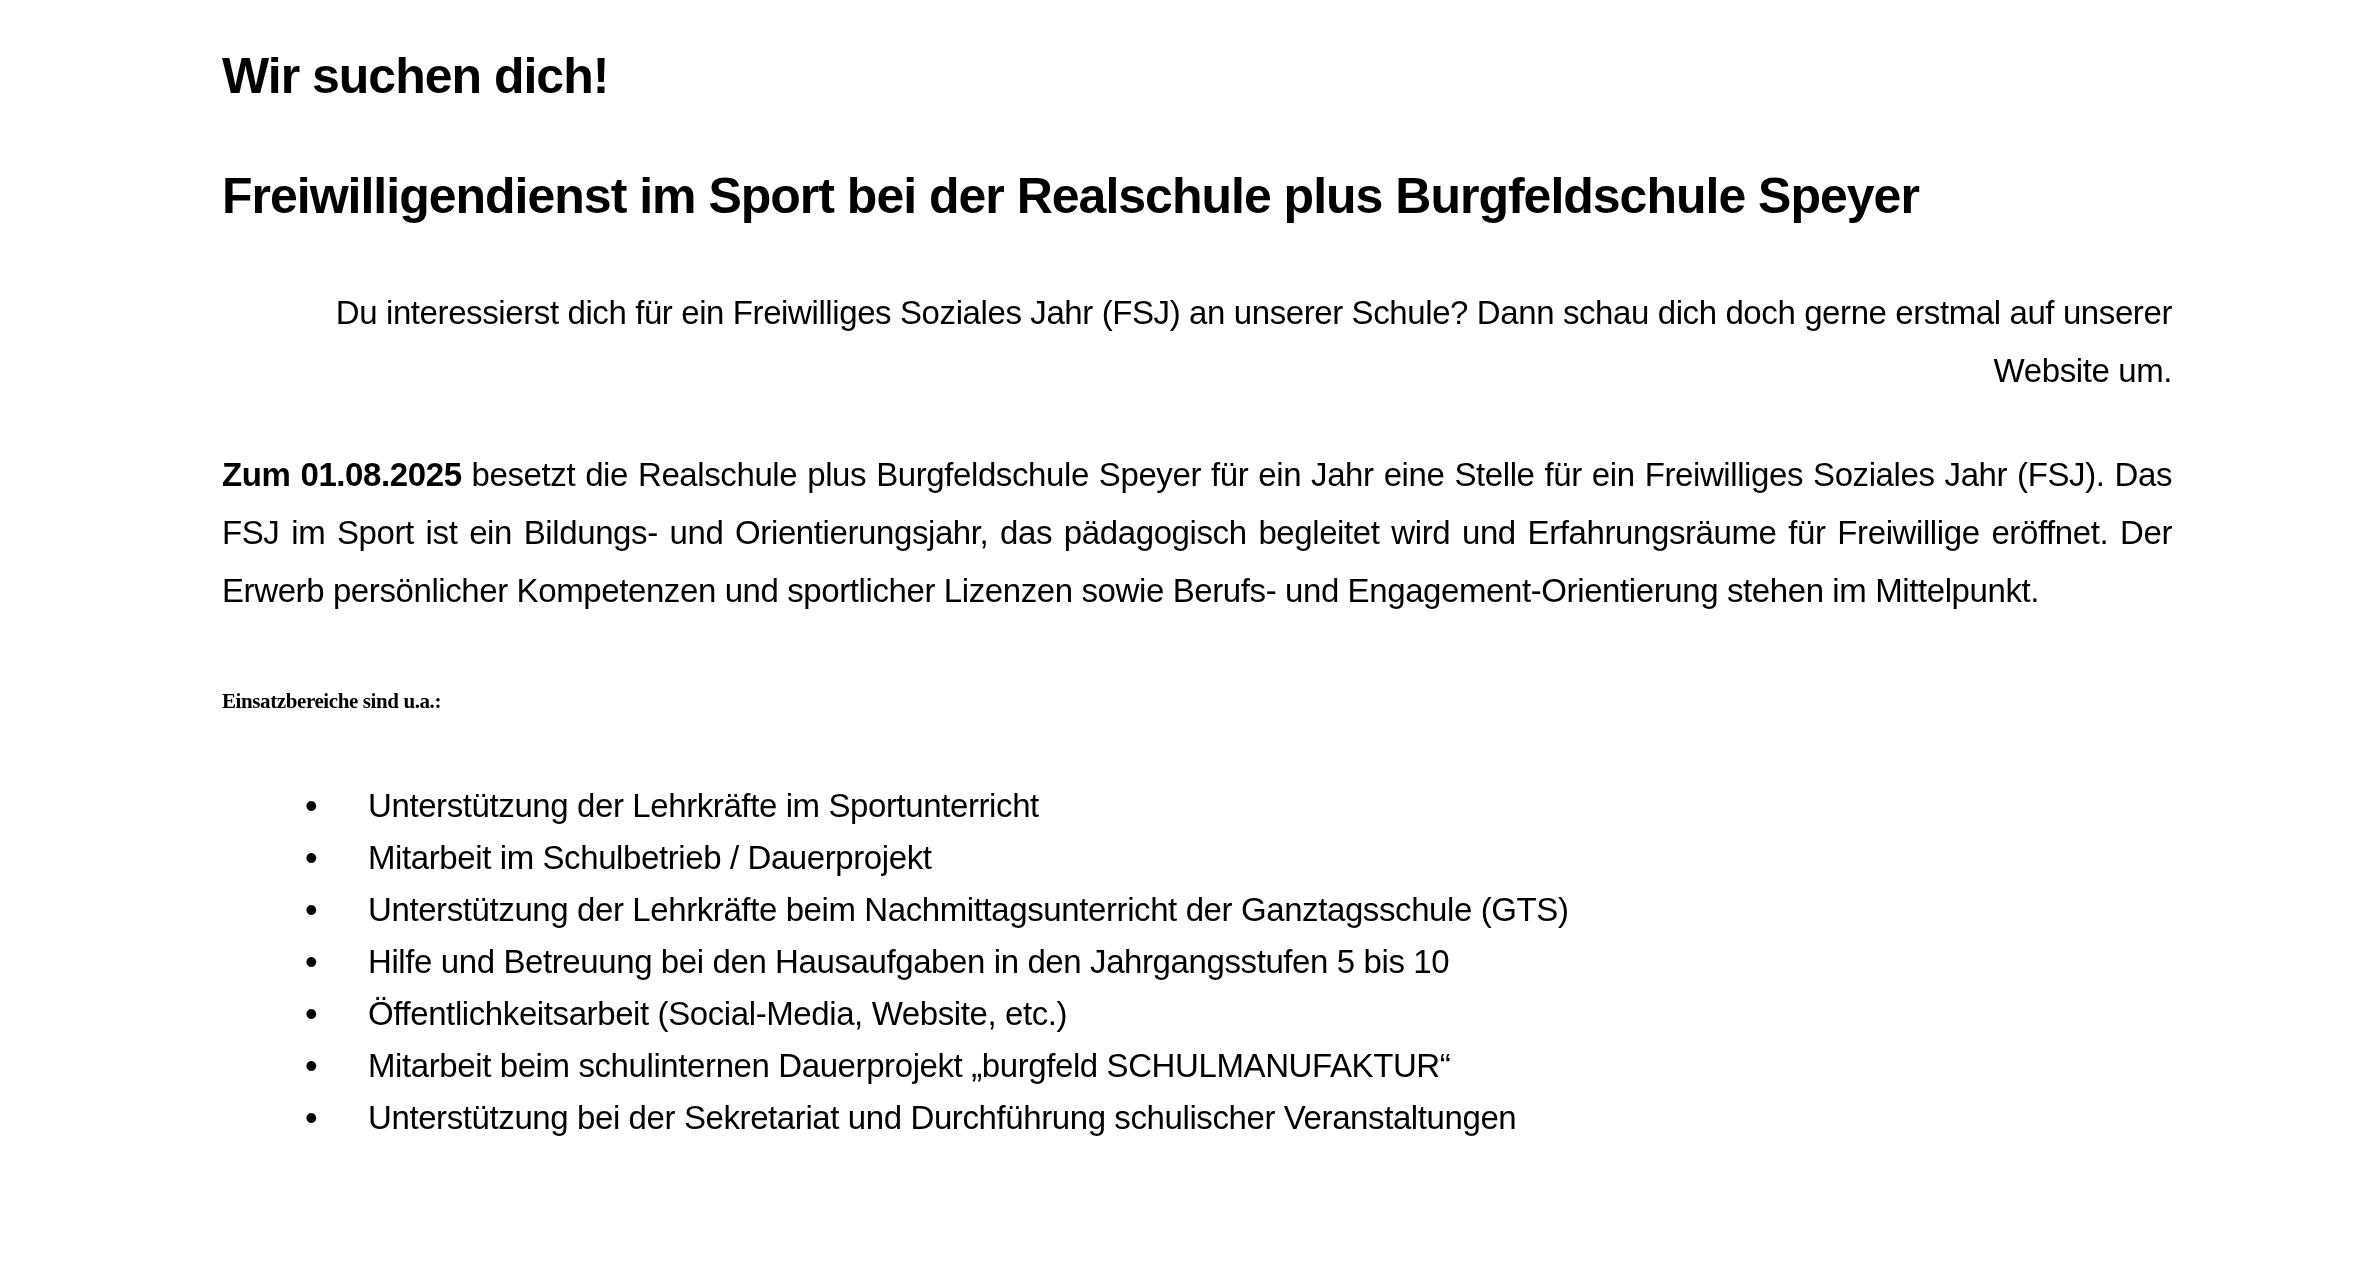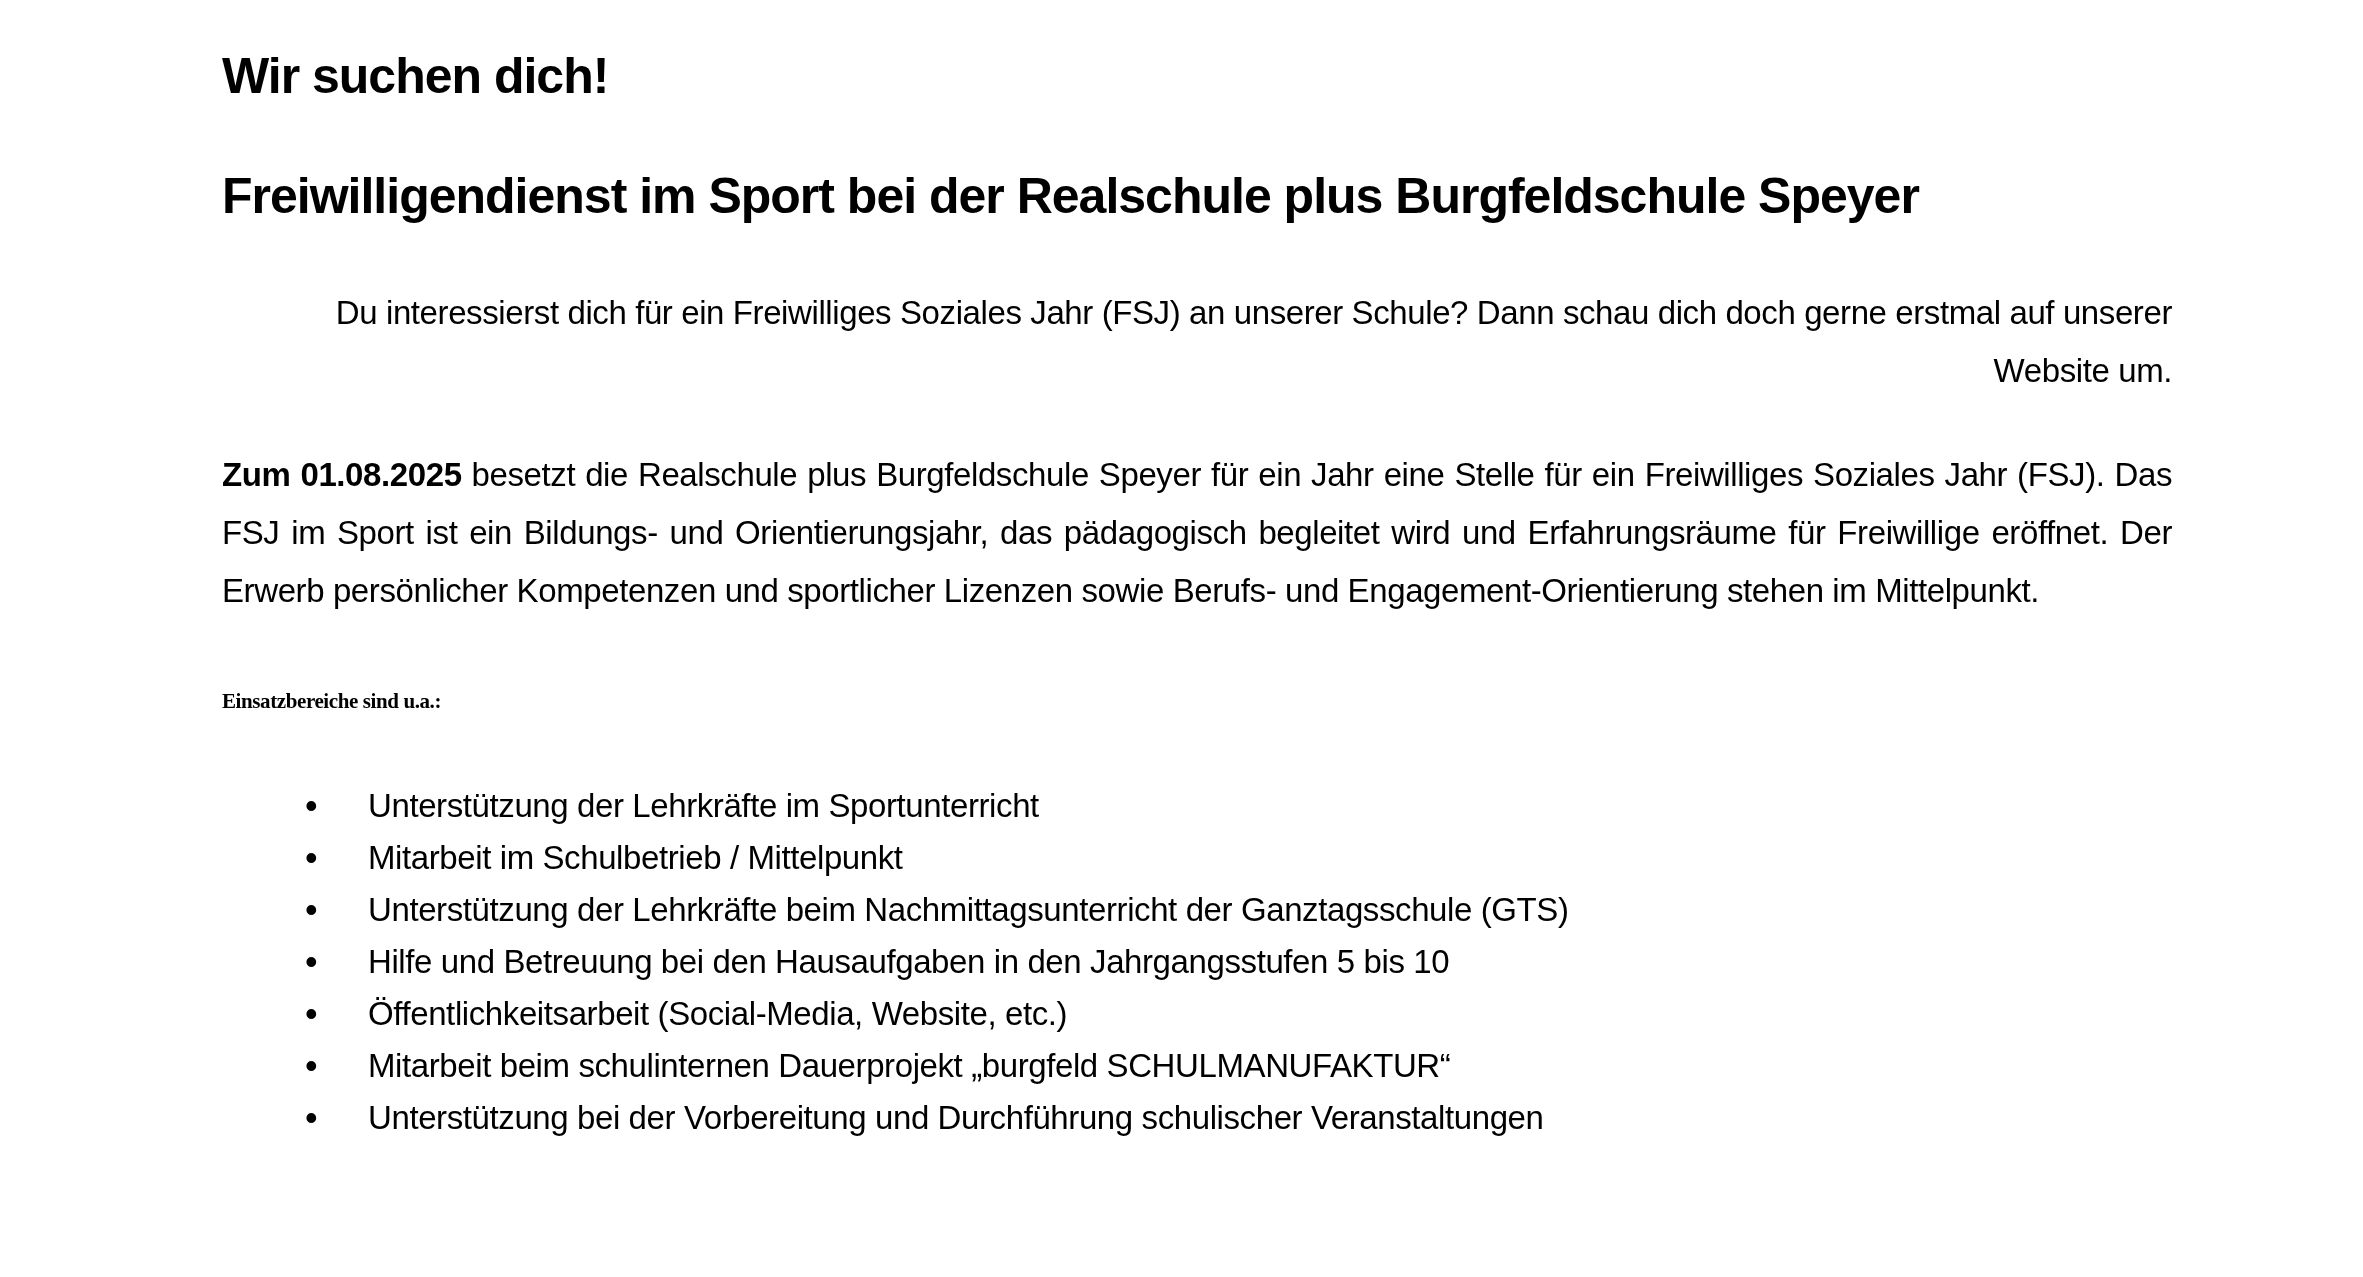--- a/index.html
+++ b/index.html
@@ -96,37 +96,37 @@
 
   <p class="list-heading">Einsatzbereiche sind u.a.:</p>
 
   <ul class="duties">
     <li>
       <span class="bullet"></span>
       <span>Unterstützung der Lehrkräfte im Sportunterricht</span>
     </li>
     <li>
       <span class="bullet"></span>
-      <span>Mitarbeit im Schulbetrieb / Mittelpunkt</span>
+      <span>Mitarbeit im Schulbetrieb / Dauerprojekt</span>
     </li>
     <li>
       <span class="bullet"></span>
       <span>Unterstützung der Lehrkräfte beim Nachmittagsunterricht der Ganztagsschule (GTS)</span>
     </li>
     <li>
       <span class="bullet"></span>
       <span>Hilfe und Betreuung bei den Hausaufgaben in den Jahrgangsstufen 5 bis 10</span>
     </li>
     <li>
       <span class="bullet"></span>
       <span>Öffentlichkeitsarbeit (Social-Media, Website, etc.)</span>
     </li>
     <li>
       <span class="bullet"></span>
       <span>Mitarbeit beim schulinternen Dauerprojekt „burgfeld SCHULMANUFAKTUR“</span>
     </li>
     <li>
       <span class="bullet"></span>
-      <span>Unterstützung bei der Vorbereitung und Durchführung schulischer Veranstaltungen</span>
+      <span>Unterstützung bei der Sekretariat und Durchführung schulischer Veranstaltungen</span>
     </li>
   </ul>
 
 </div>
 
 </body></html>

